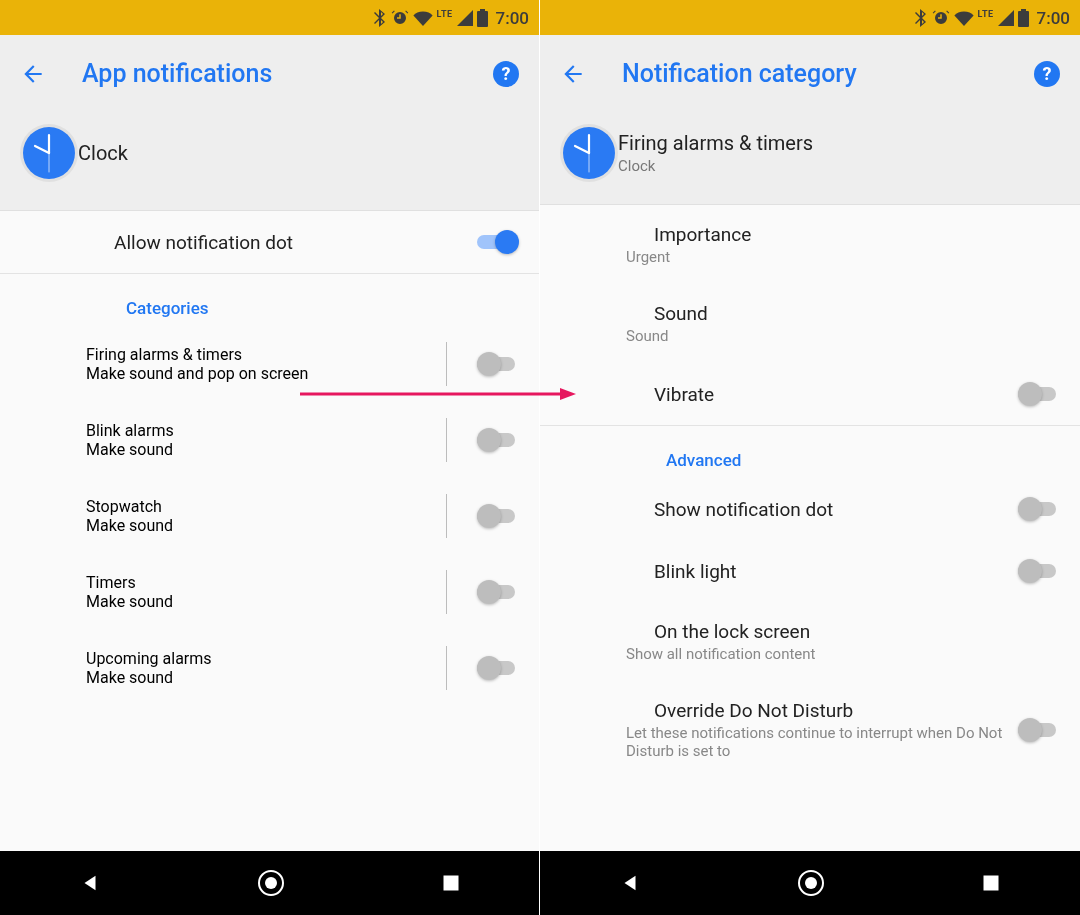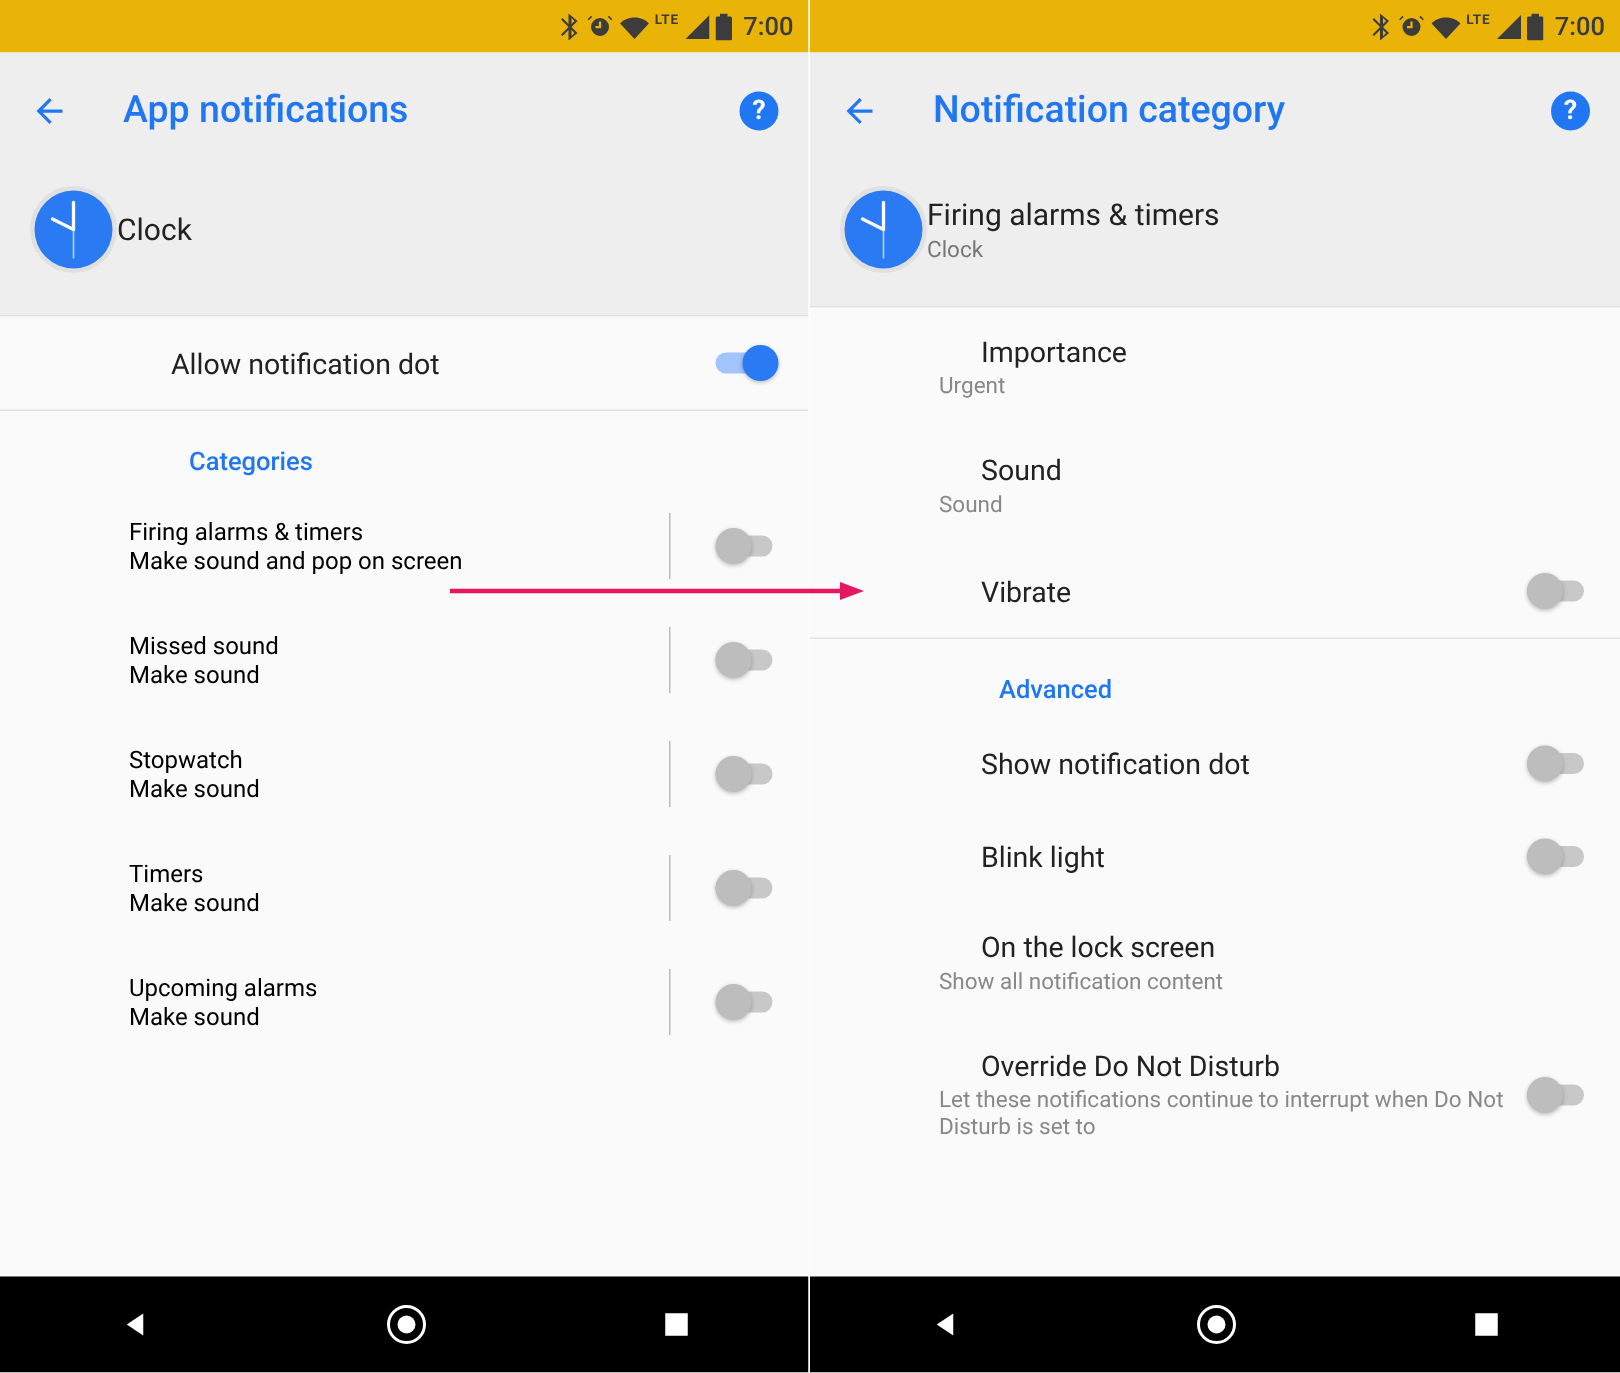--- a/index.html
+++ b/index.html
@@ -216,21 +216,21 @@
       </div>
       <div class="vline"></div>
       <div class="switch">
           <div class="track"></div>
           <div class="thumb"></div>
         </div>
     </div>
 
     <div class="cat-row">
       <div class="main">
-        <div class="primary">Missed sound</div>
+        <div class="primary">Blink alarms</div>
         <div class="secondary">Make sound</div>
       </div>
       <div class="vline"></div>
       <div class="switch">
           <div class="track"></div>
           <div class="thumb"></div>
         </div>
     </div>
 
     <div class="cat-row">

